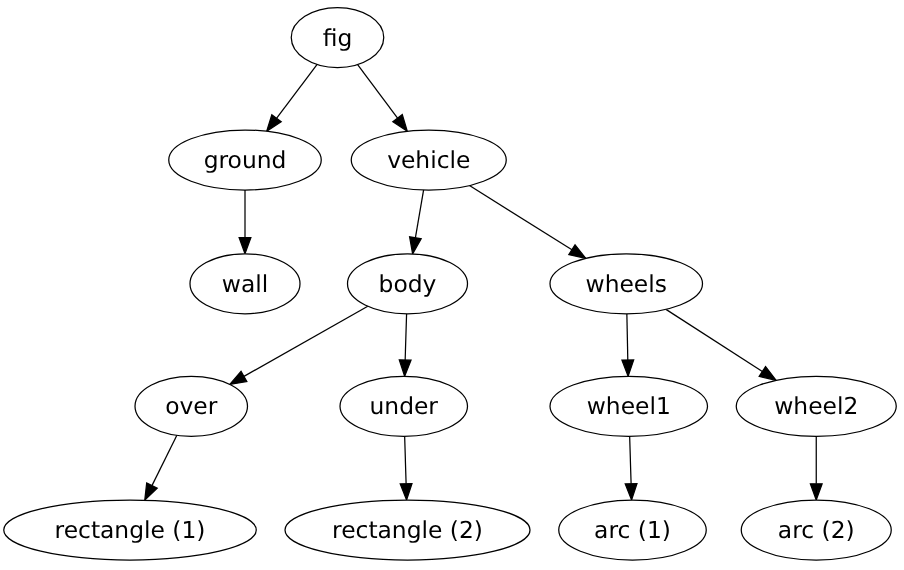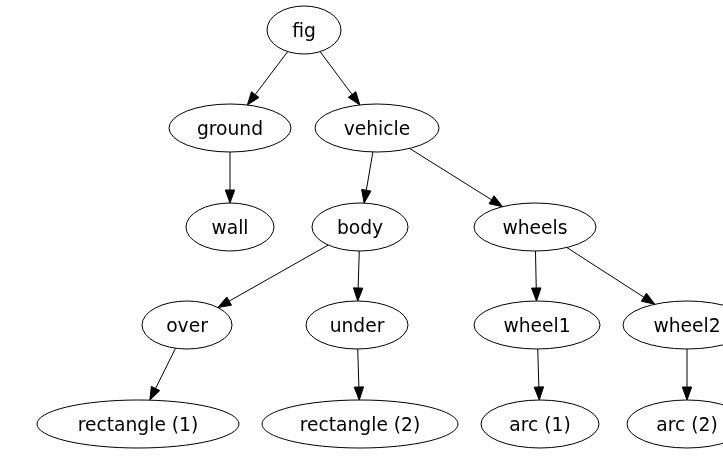--- a/index.html
+++ b/index.html
@@ -7,21 +7,20 @@
     padding: 0;
     background: #ffffff;
     width: 723px;
     height: 456px;
     overflow: hidden;
     font-family: "DejaVu Sans", "Liberation Sans", sans-serif;
   }
   #graph-wrap {
     width: 667px;
     height: 456px;
-    margin-left: 34px;
   }
   svg {
     display: block;
   }
   .node-ellipse {
     fill: #ffffff;
     stroke-width: 1;
   }
   .node-label {
     font-family: "DejaVu Sans", "Liberation Sans", sans-serif;

